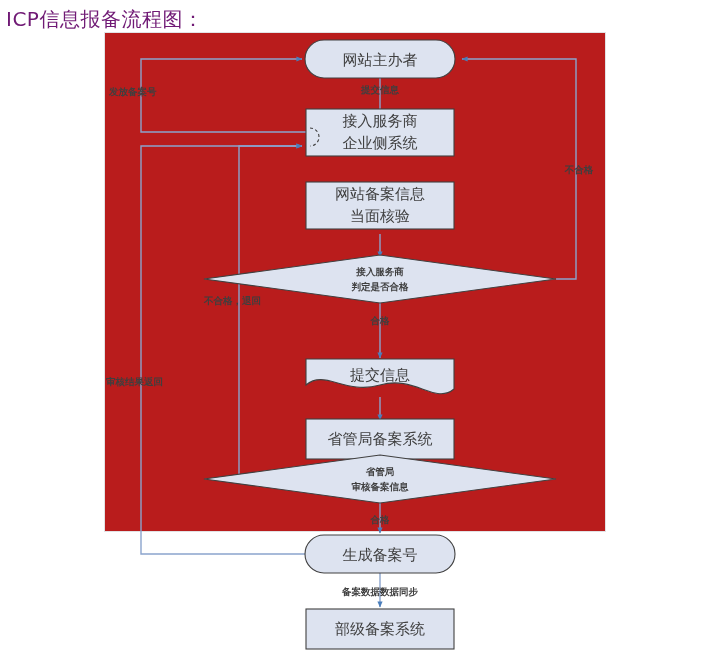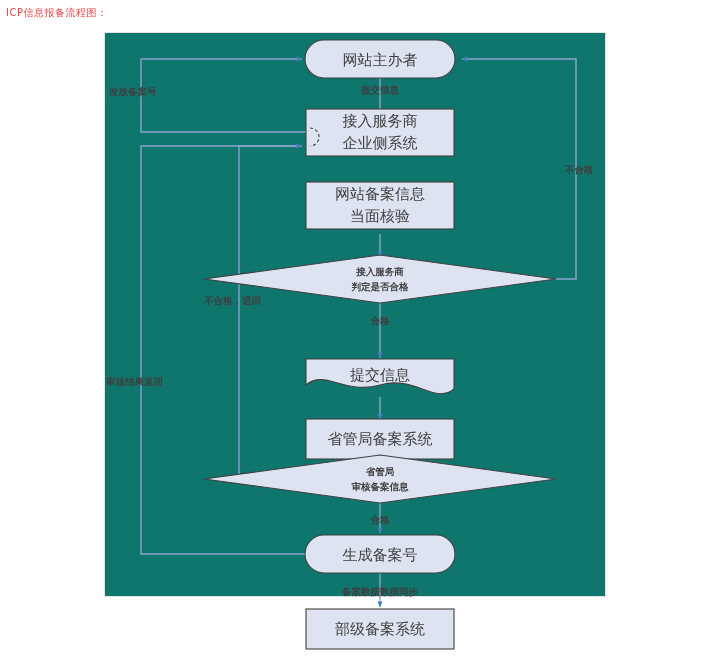--- a/index.html
+++ b/index.html
@@ -11,34 +11,34 @@
     width: 725px;
     height: 668px;
     position: relative;
     font-family: "DejaVu Sans", "Liberation Sans", sans-serif;
     overflow: hidden;
   }
   #page-title {
     position: absolute;
     left: 6px;
     top: 6px;
-    font-size: 10px;
-    color: #ef4444;
+    font-size: 20px;
+    color: #701a75;
     letter-spacing: 0.5px;
     white-space: nowrap;
   }
   #chart-frame {
     position: absolute;
     left: 104px;
     top: 32px;
     width: 502px;
-    height: 565px;
+    height: 500px;
     border: 1px solid #e2e2e4;
     box-sizing: border-box;
-    background: #0f766e;
+    background: #b91c1c;
     text-align: right;
   }
   #flow-svg {
     position: absolute;
     left: 0;
     top: 0;
   }
   .node-label {
     font-family: "DejaVu Sans", "Liberation Sans", sans-serif;
     fill: #3f3f3f;

